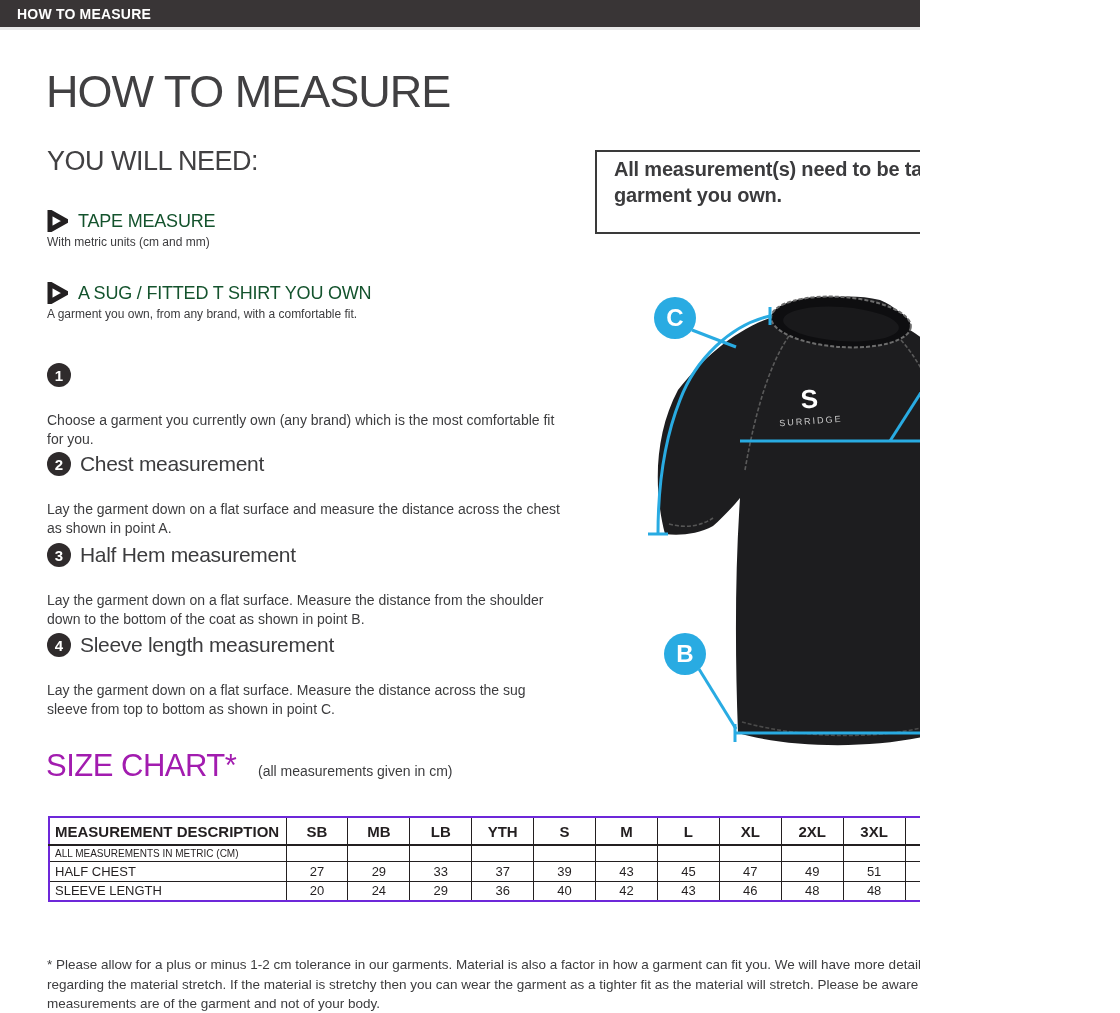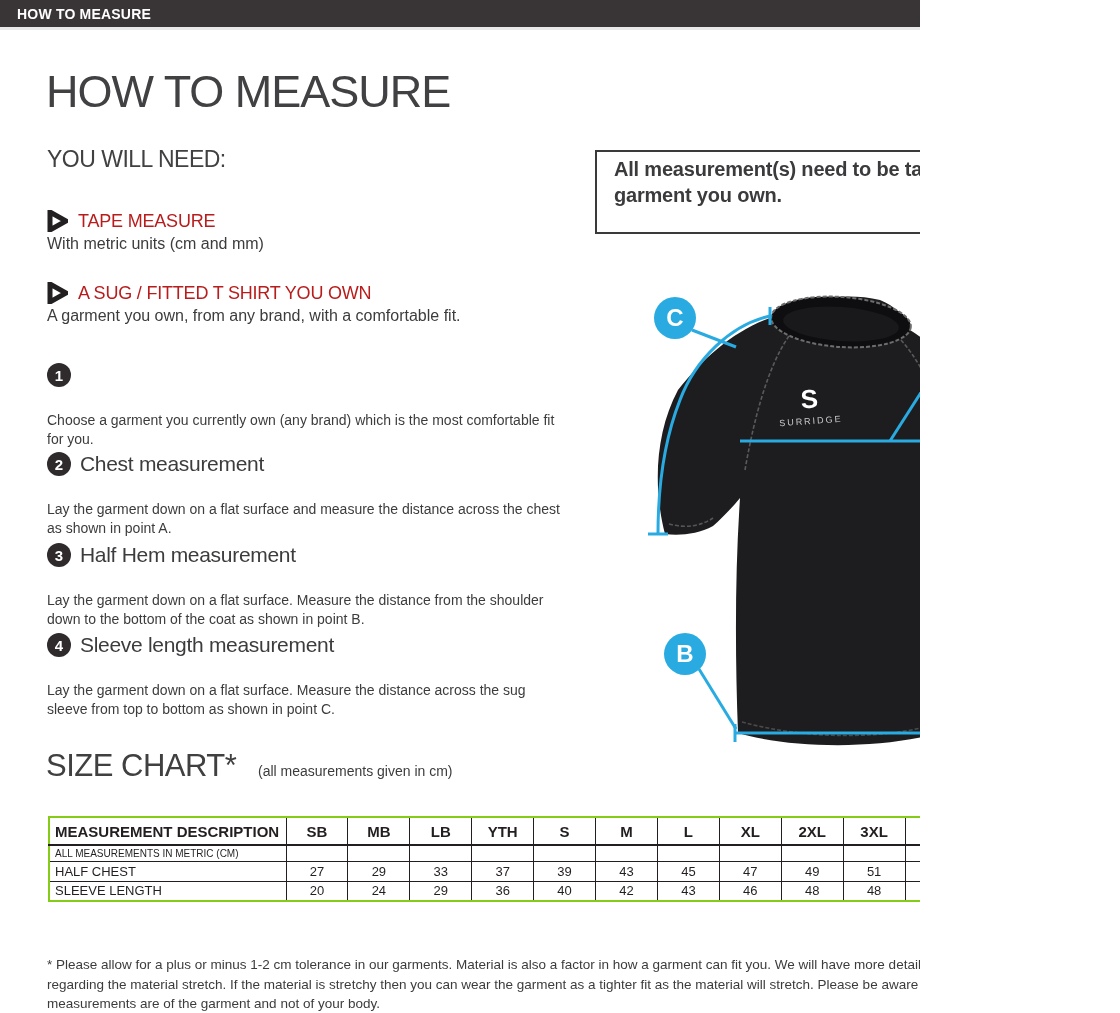--- a/index.html
+++ b/index.html
@@ -11,57 +11,57 @@
   .topbar { position:absolute; left:0; top:0; width:1120px; height:30px;
             background:#393536; border-bottom:3px solid #e9e9e9;
             display:flex; align-items:center; justify-content:space-between; padding:0 10px 0 17px; }
   .topbar-title { color:#ffffff; font-size:14px; font-weight:bold; letter-spacing:0.2px; }
   .topbar-logo { display:flex; flex-direction:column; align-items:center; line-height:1; margin-top:1px; }
   .topbar-brand { color:#d9d9d9; font-size:6px; font-weight:bold; letter-spacing:1.2px; margin-top:1px; }
 
   
   .h1 { position:absolute; left:46px; top:66px; font-size:45px; font-weight:500;
         letter-spacing:-1px; color:#414042; }
-  .h2 { position:absolute; left:47px; top:146px; font-size:23px; font-weight:500;
+  .h2 { position:absolute; left:47px; top:146px; font-size:27px; font-weight:500;
         letter-spacing:-0.5px; color:#414042; }
 
   
   .need { position:absolute; left:47px; width:540px; }
   .need-head { display:flex; align-items:center; gap:10px; }
-  .need-title { font-size:18px; font-weight:500; color:#b91c1c; letter-spacing:-0.2px; }
-  .need-sub { font-size:16px; color:#3c3c3e; margin-top:3px; }
+  .need-title { font-size:18px; font-weight:500; color:#14532d; letter-spacing:-0.2px; }
+  .need-sub { font-size:12px; color:#3c3c3e; margin-top:3px; }
 
   
   .step { position:absolute; left:47px; width:540px; }
   .step-head { display:flex; align-items:center; gap:9px; }
   .step-num { width:24px; height:24px; border-radius:50%; background:#2f2b2c; color:#fff;
               font-size:15px; font-weight:bold; display:flex; align-items:center; justify-content:center; }
   .step-title { font-size:21px; color:#3c3c3e; letter-spacing:-0.3px; }
   .step-body { font-size:14px; color:#3c3c3e; margin-top:24px; line-height:1.35; width:520px; }
 
   
   .note { position:absolute; left:595px; top:150px; width:497px; min-height:84px;
           border:2px solid #3a3a3a; padding:4px 17px; font-size:20px; font-weight:bold;
           color:#3b3b3d; line-height:1.3; letter-spacing:-0.2px; }
 
   
   .diagram { position:absolute; left:595px; top:268px; width:520px; height:520px; }
 
   
   .sc-head { position:absolute; left:46px; top:748px; font-size:31px; font-weight:500;
-             letter-spacing:-0.5px; color:#404040; }
+             letter-spacing:-0.5px; color:#a21caf; }
   .sc-sub { position:absolute; left:258px; top:763px; font-size:14px; color:#3c3c3e; }
 
   table.size { position:absolute; left:48px; top:816px; width:920px;
                border-collapse:collapse; table-layout:fixed; }
   table.size th, table.size td { border:1px solid #231f20; text-align:center;
                font-size:13px; color:#231f20; overflow:hidden; white-space:nowrap; }
   table.size th { font-size:15px; font-weight:bold; height:28px; border-bottom-width:2px;text-align:center; }
   table.size th.desc, table.size td.desc { width:237px; text-align:left; padding-left:5px; }
-  table.size { border:2px solid #84cc16; }
+  table.size { border:2px solid #6d28d9; }
   table.size tbody tr { height:20px; }
   table.size tbody tr.metric-row { height:16px; }
   table.size tbody tr.metric-row td { font-size:10px; font-weight:normal; }
 
   
   .footnote { position:absolute; left:47px; top:955px; width:1048px; font-size:13.5px;
               color:#3c3c3e; line-height:1.45; }
 </style>
 </head>
 <body>

